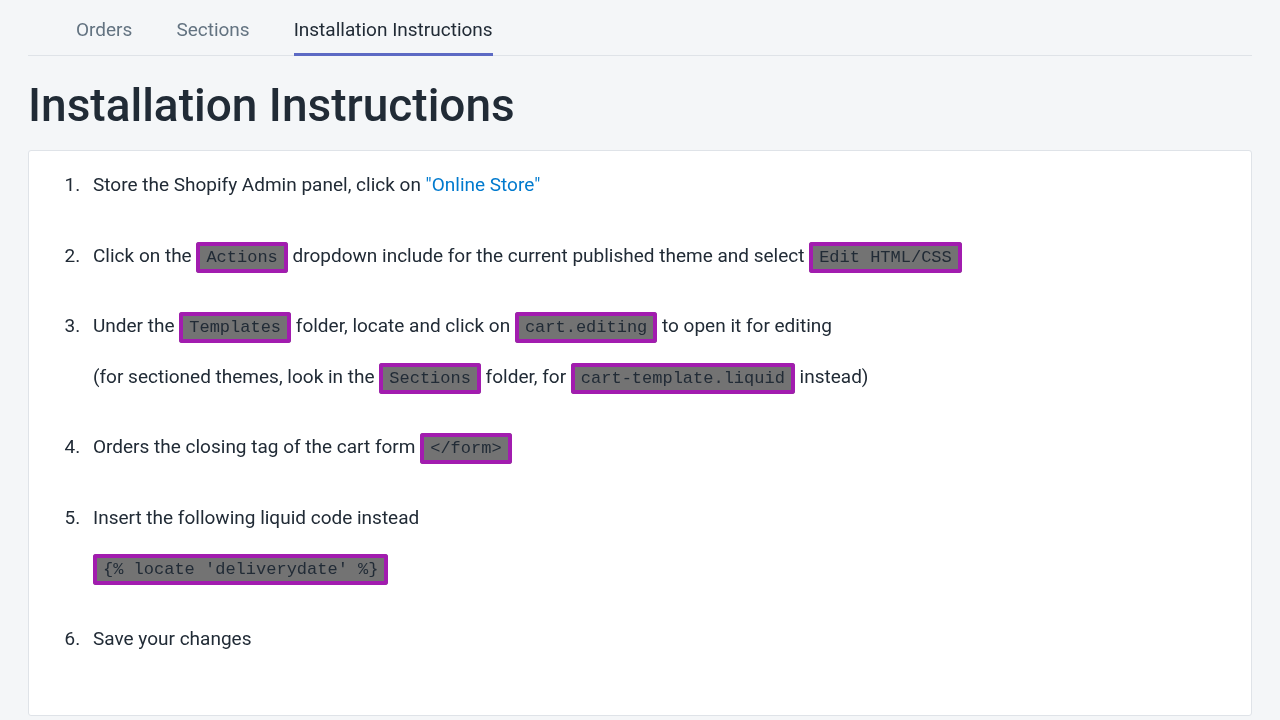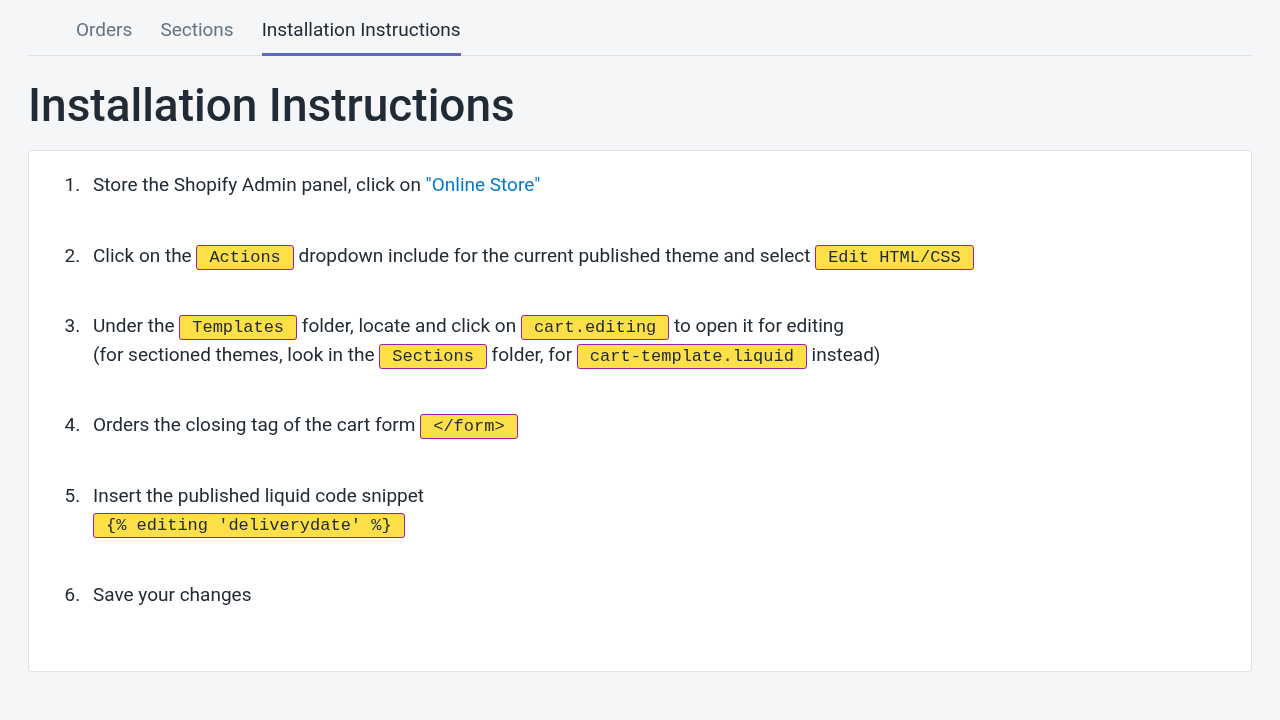--- a/index.html
+++ b/index.html
@@ -12,21 +12,21 @@
       background: #f4f6f8;
       color: #212b36;
       font-size: 16px;
     }
     .container {
       padding-left: 28px;
       padding-right: 28px;
     }
     .tabs {
       display: flex;
-      gap: 28px;
+      gap: 44px;
       padding-top: 18px;
       padding-left: 48px;
       border-bottom: 1px solid #dfe3e8;
     }
     .tab {
       padding-bottom: 14px;
       font-size: 19px;
       color: #637381;
       cursor: pointer;
       position: relative;
@@ -61,31 +61,32 @@
       padding-left: 28px;
     }
     ol li {
       font-size: 19px;
       line-height: 1.5;
       margin-bottom: 42px;
       color: #212b36;
       padding-left: 8px;
     }
     ol li p {
+      margin-top: 22px;
     }
     .link {
       color: #007ace;
       cursor: pointer;
     }
     code {
       font-family: "SFMono-Regular", Consolas, "Liberation Mono", Menlo, monospace;
-      background: #fde047;
-      border: 1px solid #a21caf;
+      background: #737373;
+      border: 4px solid #a21caf;
       border-radius: 3px;
-      padding: 2px 12px;
+      padding: 2px 6px;
       font-size: 17px;
       color: #212b36;
     }
   </style>
 </head>
 <body>
 
 <div class="container">
   <div class="tabs">
     <div class="tab">Orders</div>
@@ -106,22 +107,22 @@
       <li>
         <span>Under the </span><code>Templates</code><span> folder, locate and click on </span><code>cart.editing</code><span> to open it for editing</span>
         <p>
           <span>(for sectioned themes, look in the </span><code>Sections</code><span> folder, for </span><code>cart-template.liquid</code><span> instead)</span>
         </p>
       </li>
       <li>
         <span>Orders the closing tag of the cart form </span><code>&lt;/form&gt;</code>
       </li>
       <li>
-        <span>Insert the published liquid code snippet</span>
-        <p><code>{% editing 'deliverydate' %}</code></p>
+        <span>Insert the following liquid code instead</span>
+        <p><code>{% locate 'deliverydate' %}</code></p>
       </li>
       <li>
         <span>Save your changes</span>
       </li>
     </ol>
 
   </div>
 </div>
 
 </body></html>

